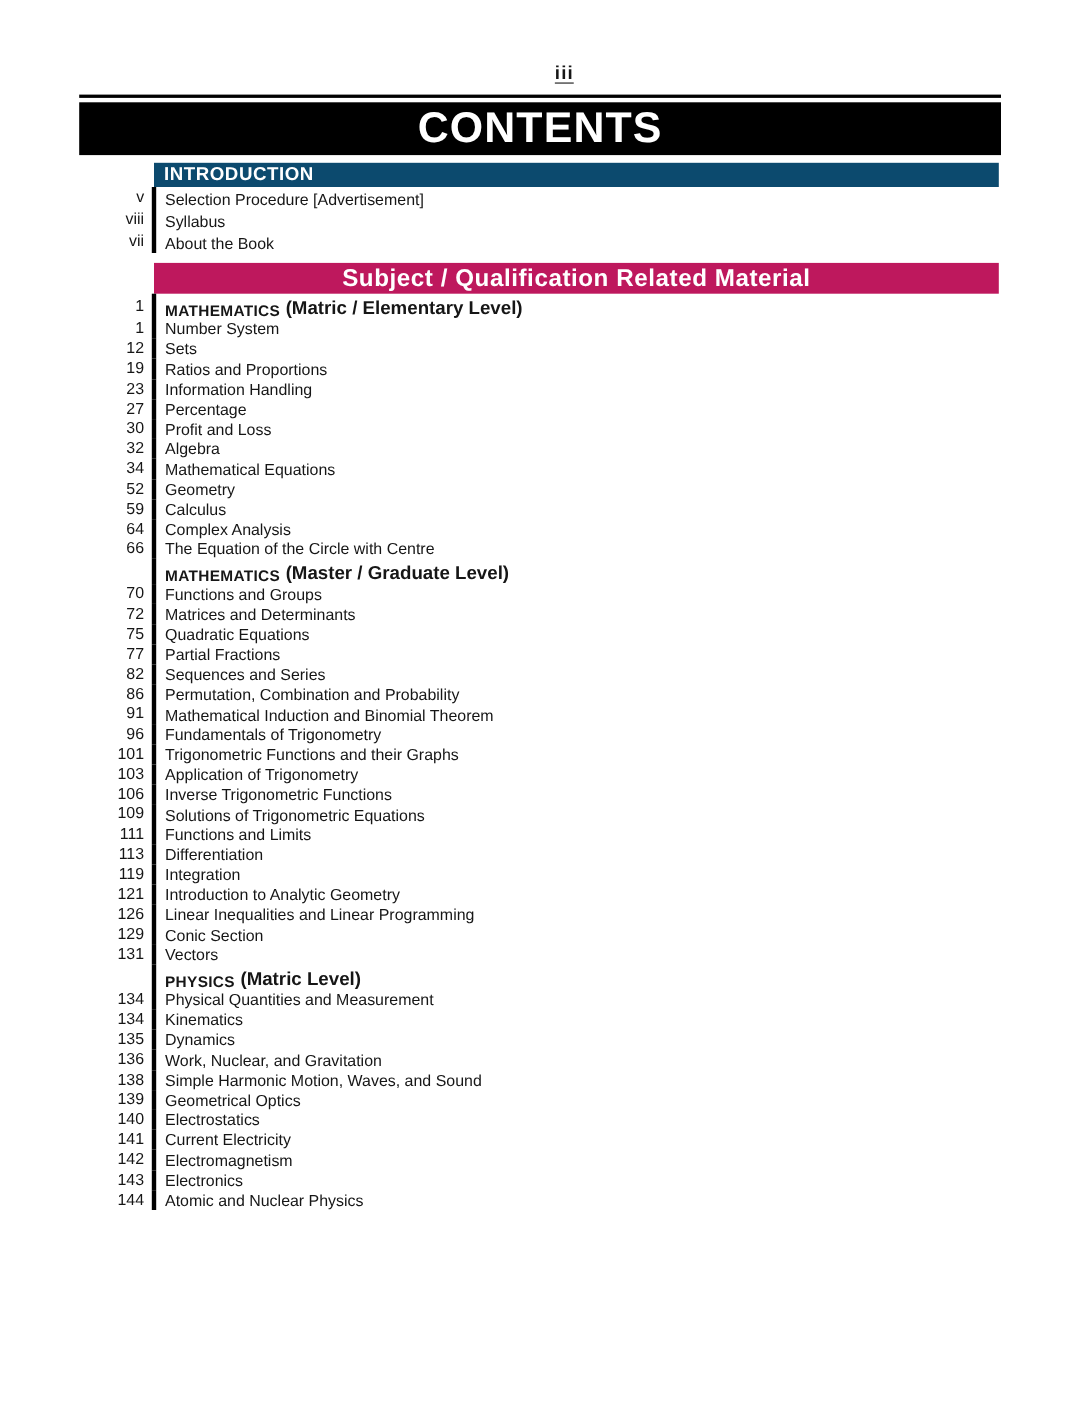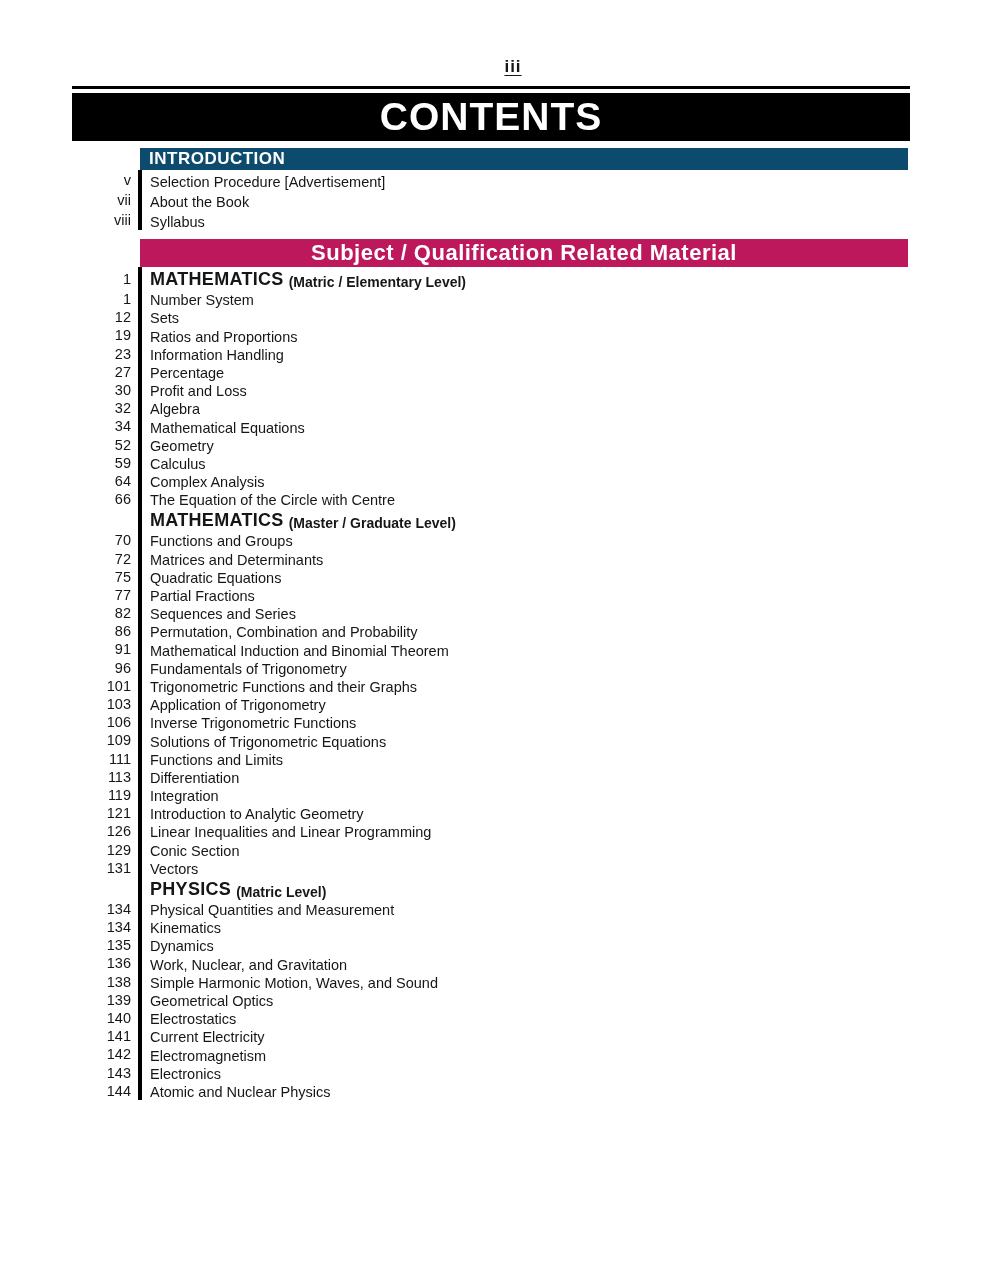--- a/index.html
+++ b/index.html
@@ -65,22 +65,22 @@
   }
   .title-cell {
     flex: 1;
     border-left: 4px solid #000;
     padding-left: 8px;
     font-size: 14.5px;
     white-space: nowrap;
     align-self: stretch;
     display: flex; align-items: flex-end;
   }
-  .row.type-subject .title-cell .t  { font-size: 18px; font-weight: bold; letter-spacing: .3px; }
-  .row.type-subject .title-cell .sub{ font-size: 14px; font-weight: bold; margin-left: 5px; }
+  .row.type-subject .title-cell .t  { font-size: 14px; font-weight: bold; letter-spacing: .3px; }
+  .row.type-subject .title-cell .sub{ font-size: 17px; font-weight: bold; margin-left: 5px; }
   .title-cell .sub:empty { display: none; }
 </style>
 </head>
 <body style="color: rgb(22, 22, 22); background: rgb(255, 255, 255);">
 
 <div class="page">
 
   <div class="folio">iii</div>
 
   <div class="contents-banner">
@@ -93,31 +93,31 @@
     <div class="rows">
   <div class="row type-topic">
     <span class="num">v</span>
     <span class="title-cell">
       <span class="t">Selection Procedure [Advertisement]</span>
 
     </span>
   </div>
 
   <div class="row type-topic">
+    <span class="num">viii</span>
+    <span class="title-cell">
+      <span class="t">Syllabus</span>
+
+    </span>
+  </div>
+
+  <div class="row type-topic">
     <span class="num">vii</span>
     <span class="title-cell">
       <span class="t">About the Book</span>
-
-    </span>
-  </div>
-
-  <div class="row type-topic">
-    <span class="num">viii</span>
-    <span class="title-cell">
-      <span class="t">Syllabus</span>
 
     </span>
   </div>
 </div>
   </div>
 
   <div class="section subject">
     <div class="section-heading" style="background: #be185d; color: rgb(255, 255, 255);">Subject / Qualification Related Material</div>
     <div class="rows">
   <div class="row type-subject">

